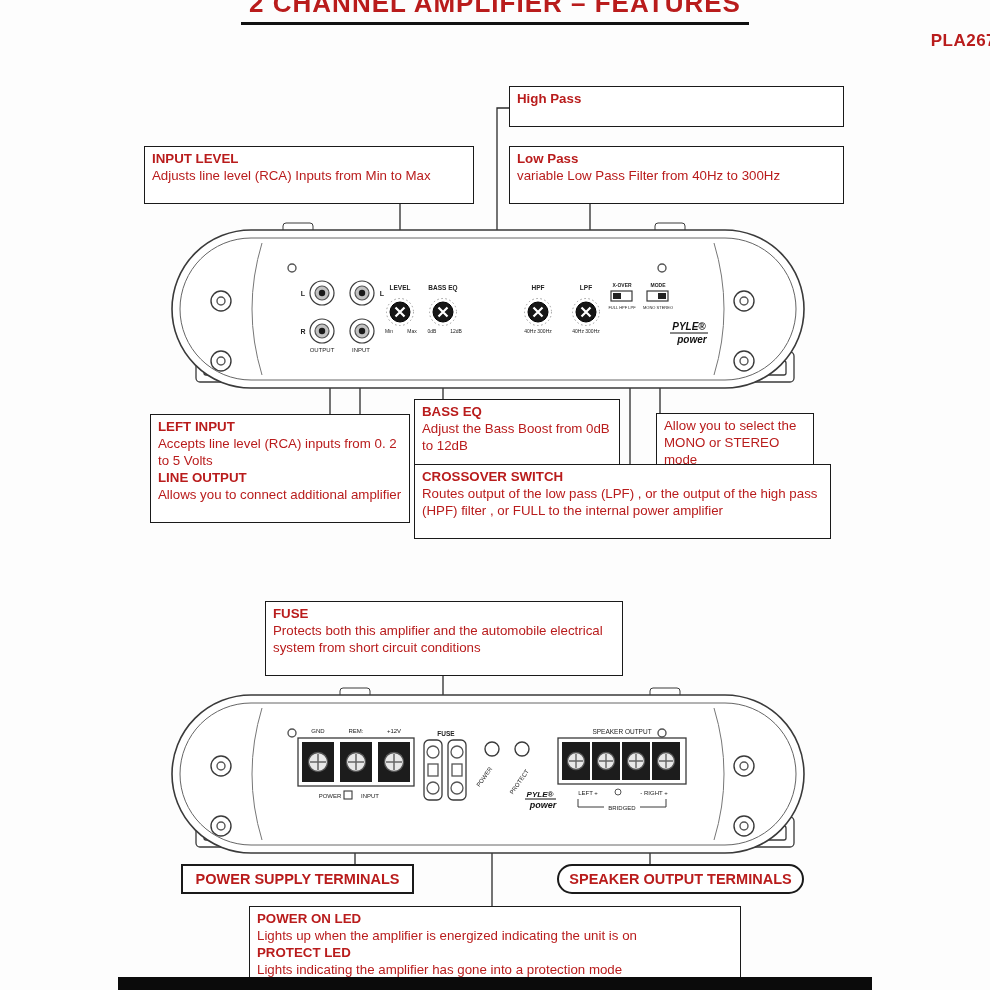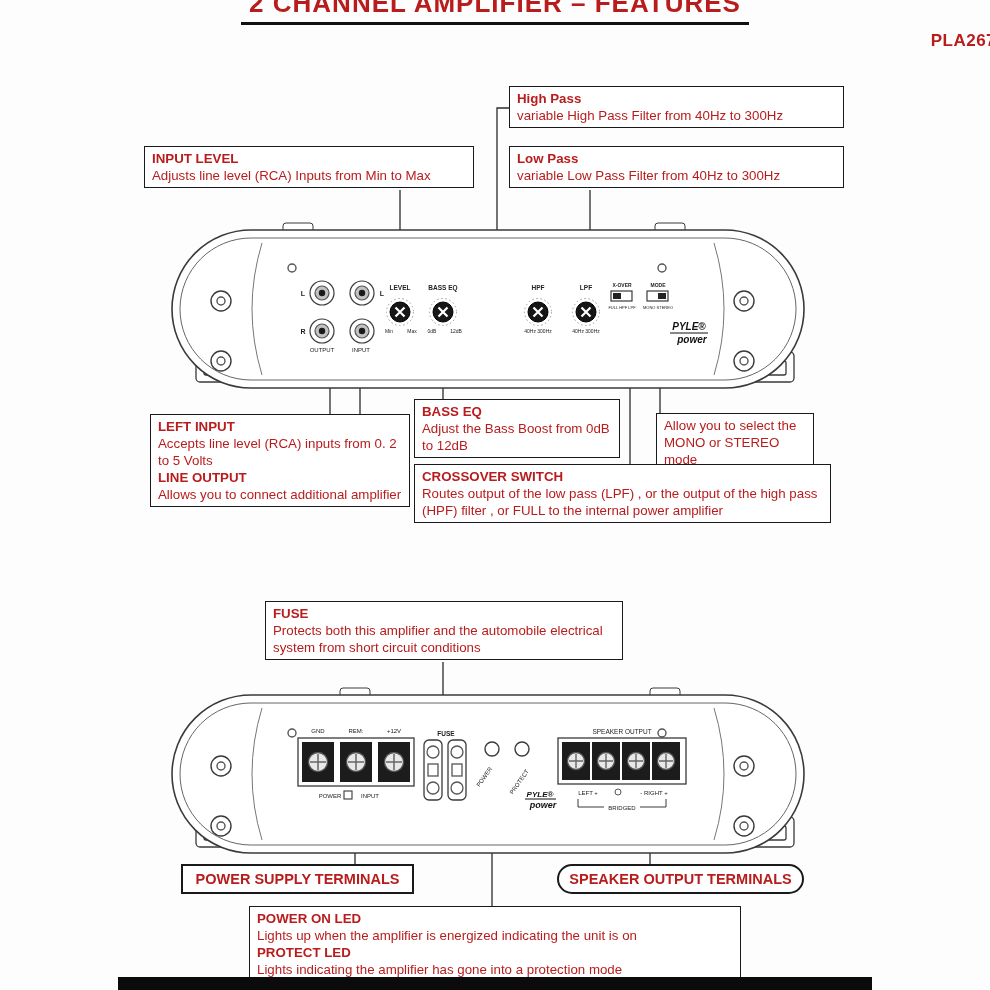--- a/index.html
+++ b/index.html
@@ -11,21 +11,21 @@
   }
   .title-wrap { position:absolute; top:-12px; left:0; width:100%; text-align:center; z-index:3; }
   .title-wrap .title {
     display:inline-block; font-size:26px; font-weight:bold; letter-spacing:1px;
     border-bottom:3.5px solid #111; padding:0 8px 3px;
   }
   .model { position:absolute; top:31px; left:16px; width:100%; text-align:right;
     font-size:17px; font-weight:bold; letter-spacing:.5px; z-index:3; }
   .callout {
     position:absolute; background:#fff; border:1.6px solid #1a1a1a;
-    padding:3px 7px 3px; font-size:13.3px; line-height:1.28; z-index:2;
+    padding:3px 7px 19px; font-size:13.3px; line-height:1.28; z-index:2;
   }
   .callout .t { font-weight:bold; }
   .label-box {
     position:absolute; background:#fff; border:2px solid #1a1a1a;
     padding:5px 8px; font-size:14.5px; font-weight:bold; text-align:center; z-index:2;
   }
   svg.art { position:absolute; left:0; top:0; z-index:1;
     font-family:"Liberation Sans", sans-serif; }
   .blackbar { position:absolute; left:118px; top:977px; width:754px; height:13px;
     background:#0b0b0b; z-index:6; }
@@ -261,21 +261,20 @@
       <g>
         <text x="540" y="797" font-size="8" font-weight="bold" font-style="italic" fill="#111" stroke="none" text-anchor="middle">PYLE®</text>
         <line x1="525" y1="799" x2="556" y2="799" stroke="#111" stroke-width="1"></line>
         <text x="543" y="808" font-size="9" font-weight="bold" font-style="italic" fill="#111" stroke="none" text-anchor="middle">power</text>
       </g>
     </g>
   </svg>
 
   <div class="callout" style="left:509px; top:86px; width:335px;">
     <div class="t">High Pass</div>
-    <div>variable High Pass Filter from 40Hz to 300Hz</div>
   </div>
 
   <div class="callout" style="left:509px; top:146px; width:335px;">
     <div class="t">Low Pass</div>
     <div>variable Low Pass Filter from 40Hz to 300Hz</div>
   </div>
 
   <div class="callout" style="left:144px; top:146px; width:330px;">
     <div class="t">INPUT LEVEL</div>
     <div>Adjusts line level (RCA) Inputs from Min to Max</div>

